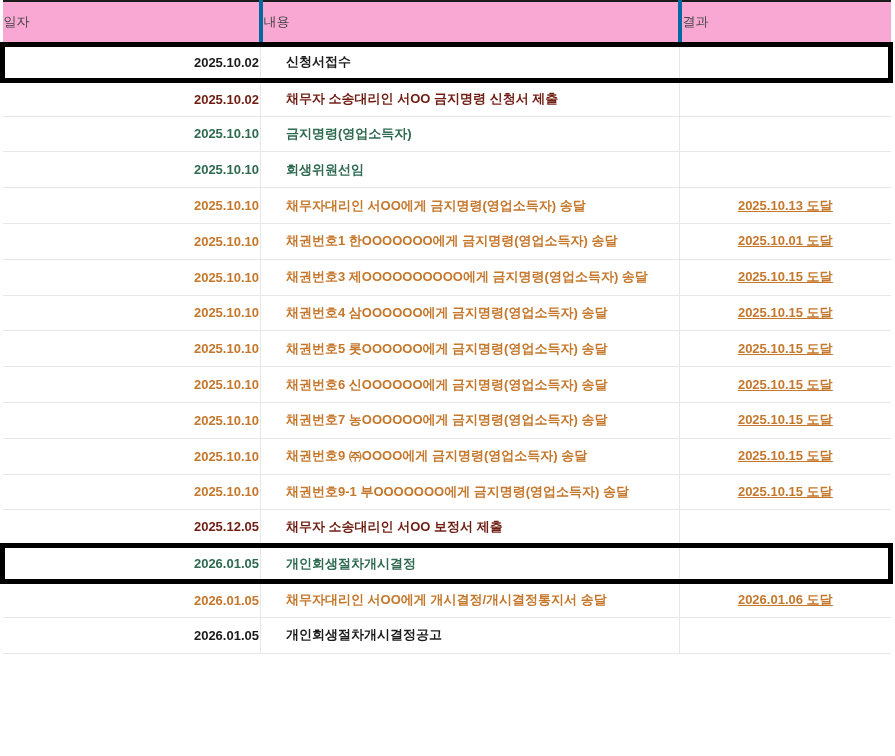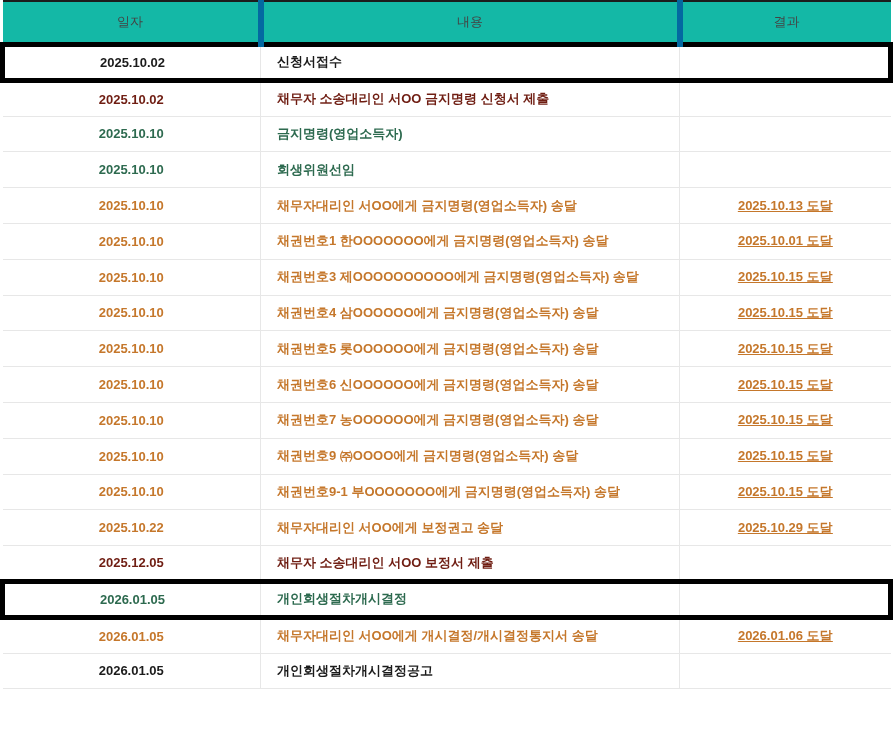--- a/index.html
+++ b/index.html
@@ -18,42 +18,42 @@
     border-collapse: collapse;
     table-layout: fixed;
     border-top: 2px solid #1c1c1c;
   }
   col.c-date   { width: 258px; }
   col.c-content{ width: 419px; }
   col.c-result { width: 211px; }
 
   thead th {
     height: 38px;
-    background: #14b8a6;
+    background: #f9a8d4;
     color: #444444;
     font-size: 13px;
     font-weight: normal;
-    text-align: center;
+    text-align: left;
     border-bottom: 1px solid #d9d9d9;
   }
-  thead th + th { border-left: 6px solid #0369a1; font-family: Liberation Mono, monospace; }
+  thead th + th { border-left: 4px solid #0369a1; font-family: Liberation Mono, monospace; }
 
   tbody tr { height: 35.8px; }
   tbody td {
     border-bottom: 1px solid #e7e7e7;
     font-size: 13px;
     font-weight: bold;
     vertical-align: middle;
     overflow: hidden;
     white-space: nowrap;
   }
   tbody td + td { border-left: 1px solid #e7e7e7; }
 
-  td.date-cell    { text-align: center; }
-  td.content-cell { padding-left: 16px; text-align: left; margin-left: 11px; }
+  td.date-cell    { text-align: right; }
+  td.content-cell { padding-left: 25px; text-align: left; margin-left: 11px; }
   td.result-cell  { text-align: center; text-decoration: underline; }
 
   tr.black  td { color: #1b1b1b; }
   tr.maroon td { color: #6f1d12; }
   tr.green  td { color: #2d6a4f; }
   tr.orange td { color: #c5772b; }
 
   tr.highlighted { border: 5px solid #000000; }
 
   a.result-link {
@@ -138,25 +138,20 @@
         <tr class="orange">
     <td class="date-cell">2025.10.10</td>
     <td class="content-cell">채권번호9 ㈜OOOO에게 금지명령(영업소득자) 송달</td>
     <td class="result-cell"><a class="result-link">2025.10.15 도달</a></td>
   </tr>
         <tr class="orange">
     <td class="date-cell">2025.10.10</td>
     <td class="content-cell">채권번호9-1 부OOOOOOO에게 금지명령(영업소득자) 송달</td>
     <td class="result-cell"><a class="result-link">2025.10.15 도달</a></td>
   </tr>
-        <tr class="orange">
-    <td class="date-cell">2025.10.22</td>
-    <td class="content-cell">채무자대리인 서OO에게 보정권고 송달</td>
-    <td class="result-cell"><a class="result-link">2025.10.29 도달</a></td>
-  </tr>
         <tr class="maroon">
     <td class="date-cell">2025.12.05</td>
     <td class="content-cell">채무자 소송대리인 서OO 보정서 제출</td>
     <td class="result-cell"></td>
   </tr>
         <tr class="green highlighted">
     <td class="date-cell">2026.01.05</td>
     <td class="content-cell">개인회생절차개시결정</td>
     <td class="result-cell"></td>
   </tr>

